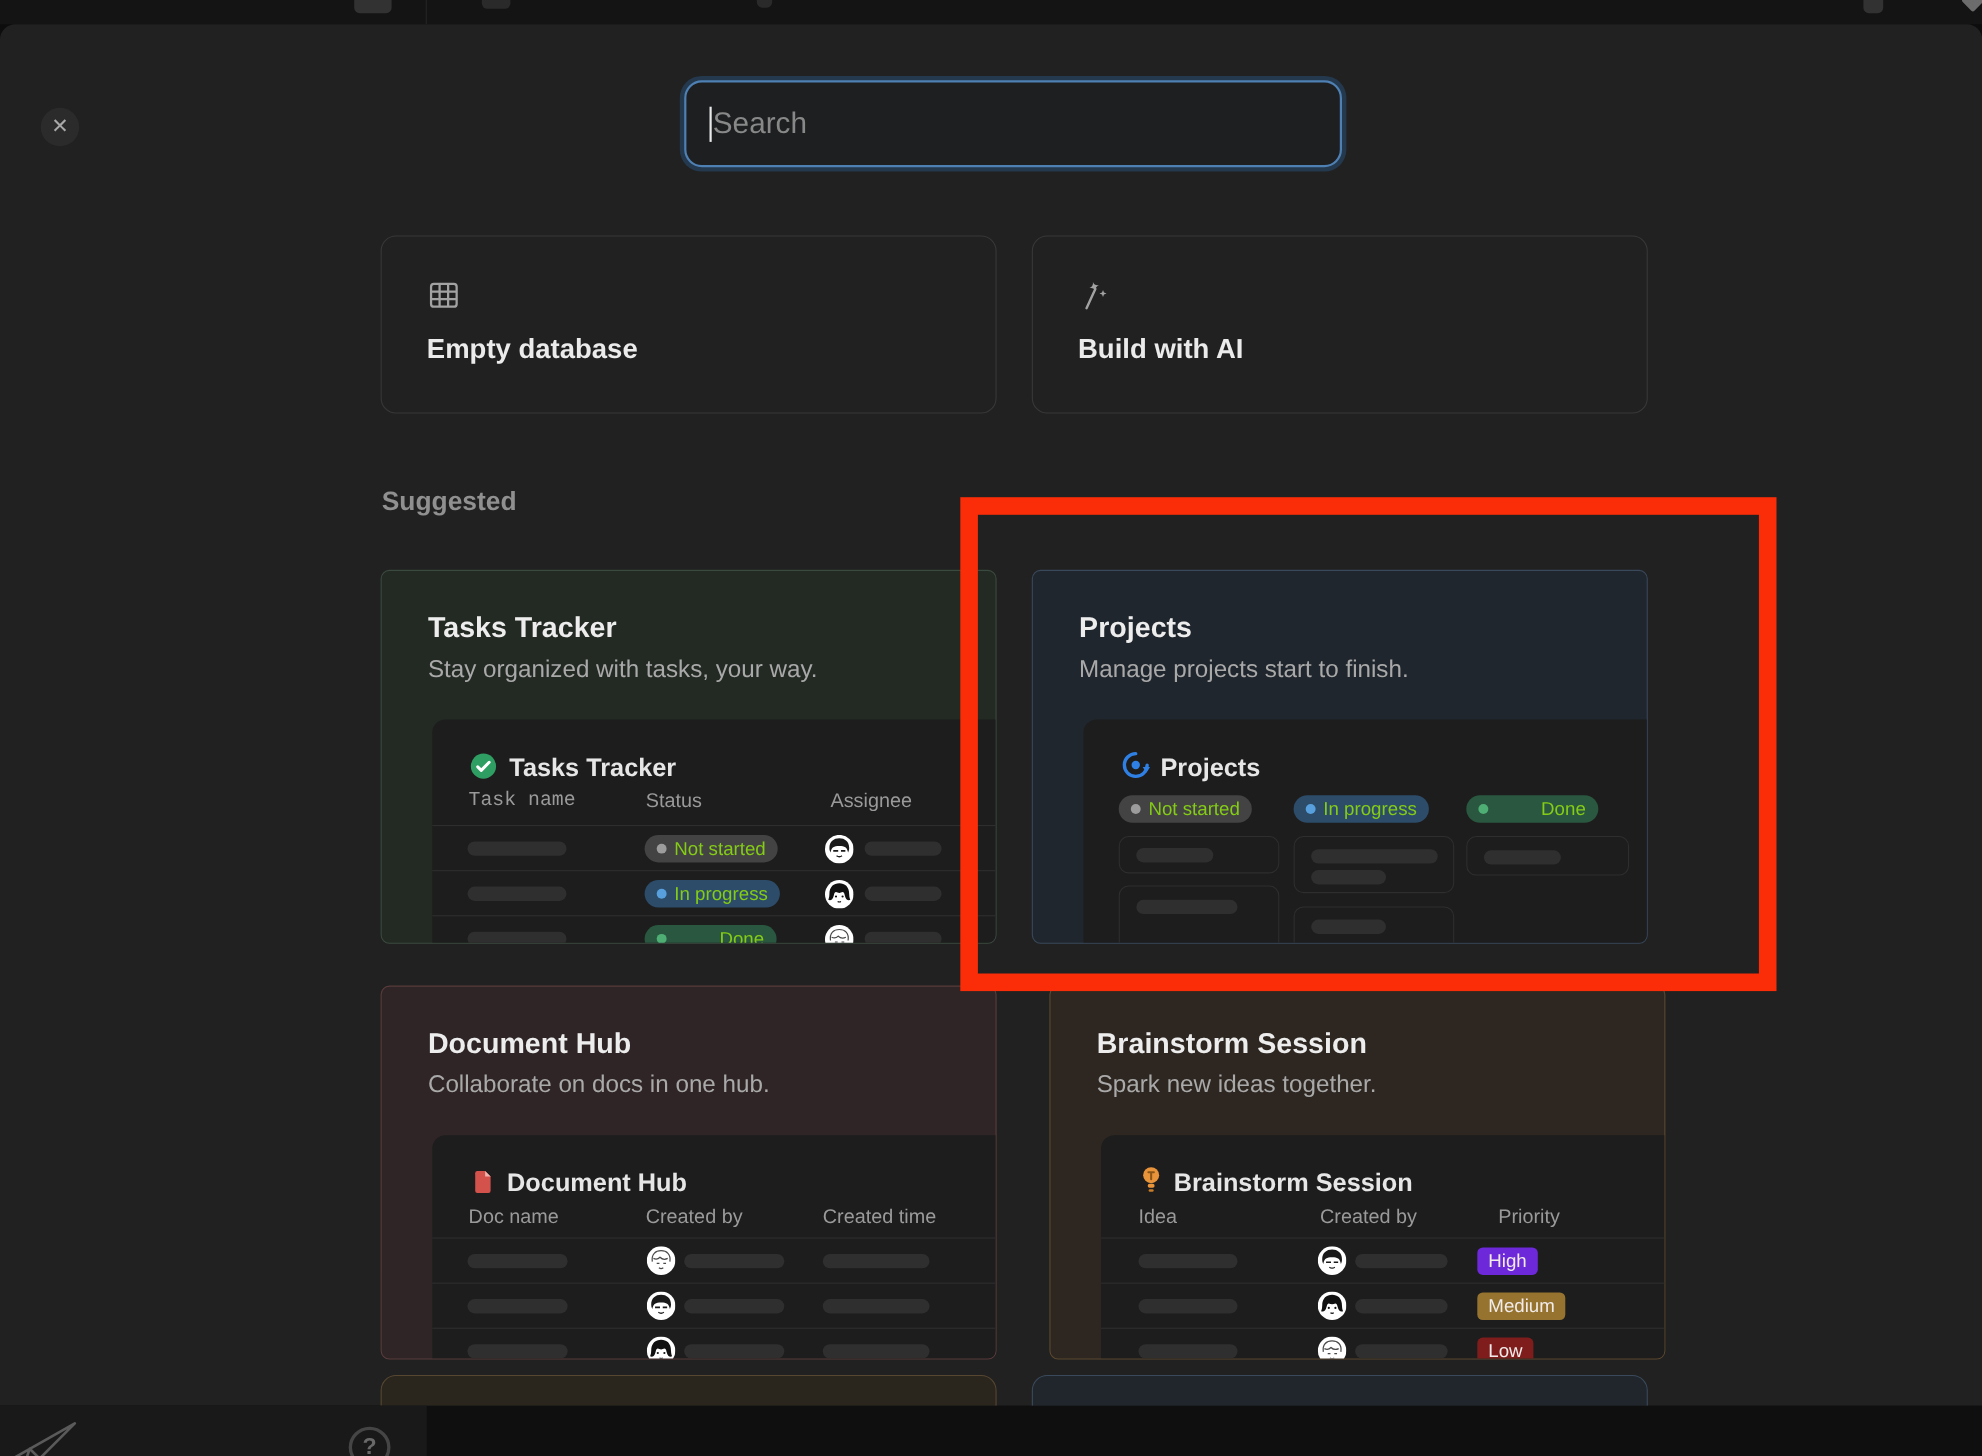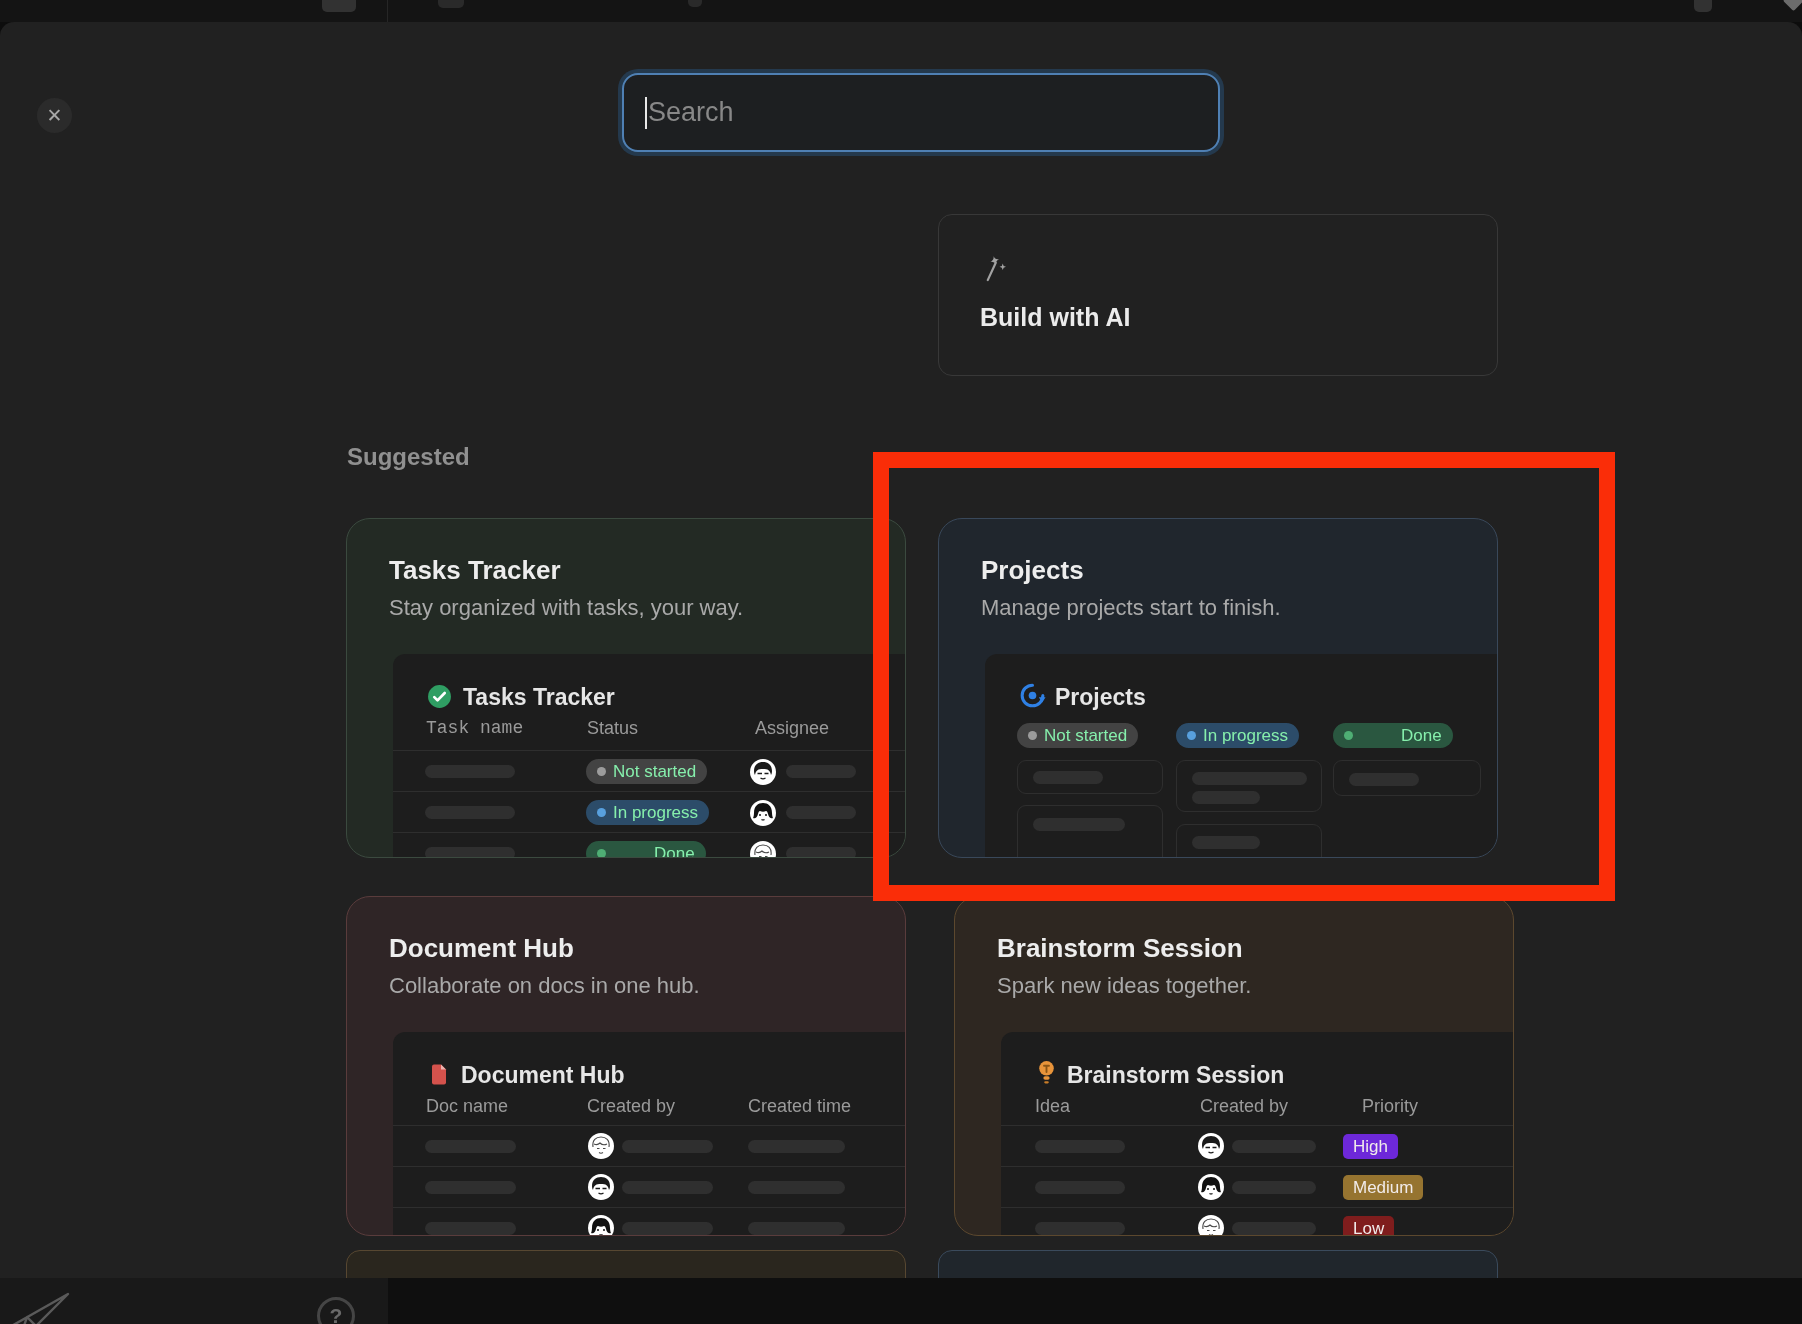--- a/index.html
+++ b/index.html
@@ -30,40 +30,40 @@
 
   
   .qcard{position:absolute;top:192px;width:560px;height:162px;box-sizing:border-box;
          border:1px solid #383838;border-radius:14px;cursor:pointer;}
   .qcard .qicon{position:absolute;left:41px;top:38px;}
   .qcard .qlabel{position:absolute;left:41px;top:88px;font-size:25px;font-weight:700;color:#ebebeb;}
 
   .suggested-heading{position:absolute;left:347px;top:421px;font-size:24px;font-weight:600;color:#909090;}
 
   
-  .tcard{position:absolute;width:560px;box-sizing:border-box;border:1px solid;border-radius:24px;
+  .tcard{position:absolute;width:560px;box-sizing:border-box;border:1px solid;border-radius:8px;
          overflow:hidden;cursor:pointer;padding-left:15px;}
   .tcard .ttitle{position:absolute;left:42px;top:36px;font-size:26px;font-weight:700;color:#ededed;}
   .tcard .tsub{position:absolute;left:42px;top:76px;font-size:22px;color:#a9a9a9;}
   .tc-tasks{background:#232a24;border-color:#3b4a3f;}
   .tc-projects{background:#20262d;border-color:#39485a;}
   .tc-dochub{background:#2f2526;border-color:#5a3c3c;}
   .tc-brainstorm{background:#2e2721;border-color:#5c482e;margin-left:16px;}
 
   .preview{position:absolute;left:46px;top:135px;right:-14px;bottom:0;background:#1d1d1d;
            border-radius:12px 12px 0 0;}
   .phead-icon{position:absolute;left:34px;top:30px;}
   .phead-title{position:absolute;left:70px;top:30px;font-size:23px;font-weight:700;color:#e6e6e6;}
   .pcol{position:absolute;top:64px;font-size:18px;color:#9a9a9a;}
   .prow{position:absolute;left:0;right:0;height:41px;border-top:1px solid #2e2e2e;}
   .skel{position:absolute;height:13px;border-radius:7px;background:#2f2f2f;}
   .avatar{position:absolute;width:26px;height:26px;}
 
   .pill{position:absolute;display:inline-flex;align-items:center;gap:7px;height:25px;
-        padding:0 11px;border-radius:13px;font-size:17px;color:#86efac;white-space:nowrap;}
+        padding:0 11px;border-radius:13px;font-size:17px;color:#84cc16;white-space:nowrap;}
   .pill .dot{width:9px;height:9px;border-radius:50%;}
   .pill-gray{background:#434343;}  .pill-gray .dot{background:#9c9c9c;}
   .pill-blue{background:#2c4c69;}  .pill-blue .dot{background:#58a0dd;}
   .pill-green{background:#2a5740;gap:48px;} .pill-green .dot{background:#4fae74;}
 
   .prio{position:absolute;height:25px;padding:0 10px;border-radius:5px;font-size:17px;
         color:#f1ebea;display:inline-flex;align-items:center;}
   .prio-high{background:#6d28d9;} .prio-med{background:#967430;} .prio-low{background:#7f1d1d;}
 
   .bcard{position:absolute;border:1px solid #2e2e2e;border-radius:9px;box-sizing:border-box;}
@@ -102,20 +102,29 @@
 
   <div class="close-btn">
     <span>✕</span>
   </div>
 
   <div class="search-box">
     <input type="text" placeholder="Search" style="">
     <div class="caret"></div>
   </div>
 
+  <div class="qcard" style="left:346px;">
+    <span class="qicon">
+      <svg width="31" height="31" viewBox="0 0 24 24" fill="none" stroke="#a2a2a2" stroke-width="1.6">
+        <rect x="3" y="4" width="18" height="16" rx="2"></rect>
+        <path d="M3 9.3h18M3 14.6h18M9 4v16M15 4v16"></path>
+      </svg>
+    </span>
+    <span class="qlabel">Empty database</span>
+  </div>
 
   <div class="qcard" style="left:938px;">
     <span class="qicon">
       <svg width="31" height="31" viewBox="0 0 24 24" fill="none" stroke="#a2a2a2" stroke-width="1.7" stroke-linecap="round">
         <path d="M12.2 7.5 L6 21"></path>
         <path d="M10.5 2.6q1.2 2.8 4.2 2.2q-2.8 1.4-2.3 4.3q-1.3-2.8-4.3-2.2q2.9-1.5 2.4-4.3Z" fill="#a2a2a2" stroke="none"></path>
         <path d="M17.6 8.2l.7 1.8 1.8.7-1.8.7-.7 1.8-.7-1.8-1.8-.7 1.8-.7Z" fill="#a2a2a2" stroke="none"></path>
       </svg>
     </span>
     <span class="qlabel">Build with AI</span>

